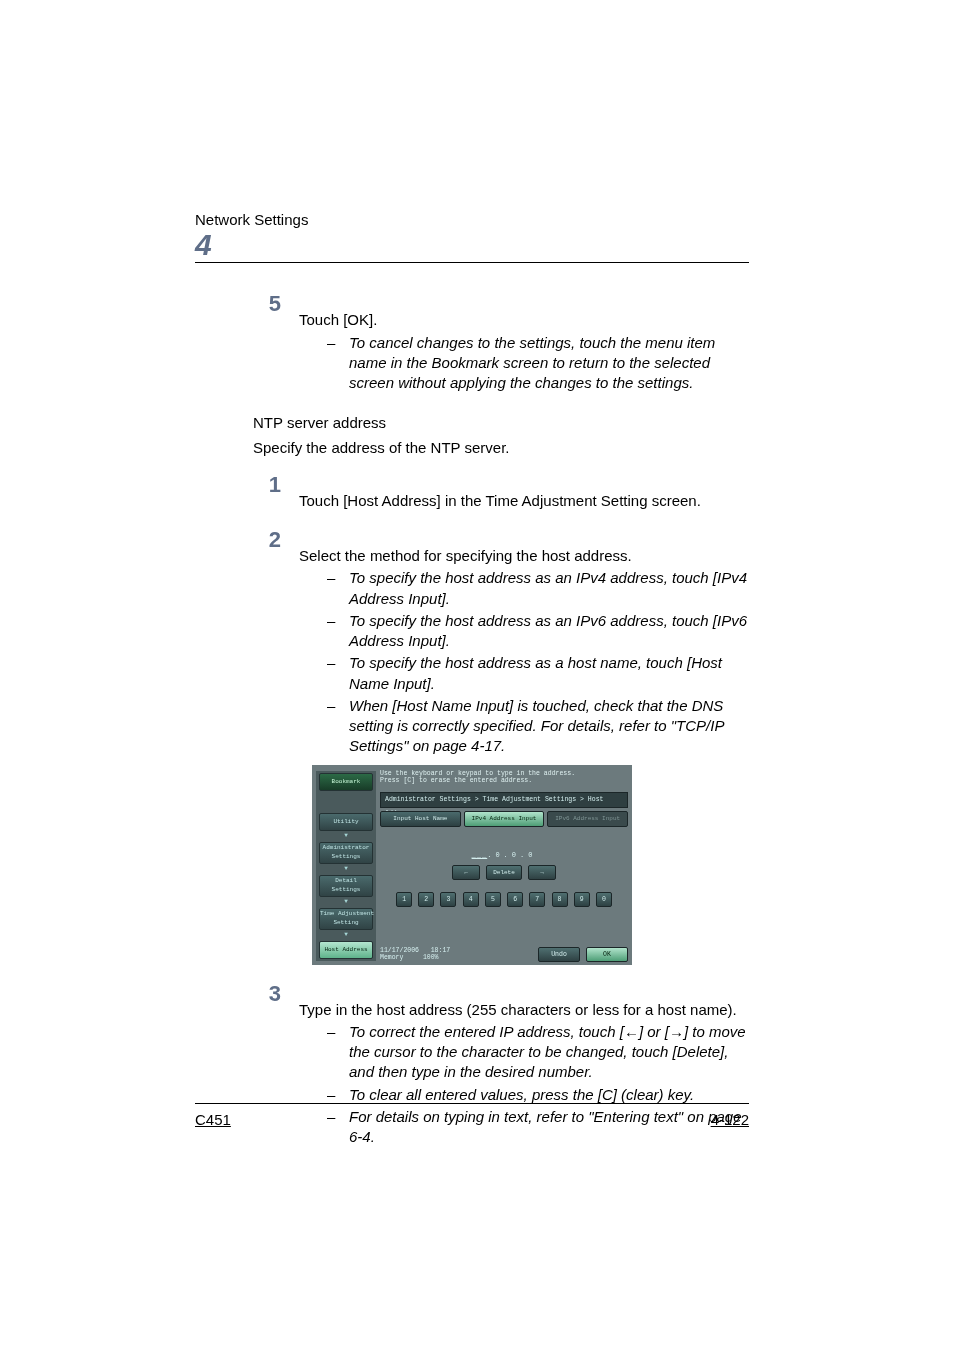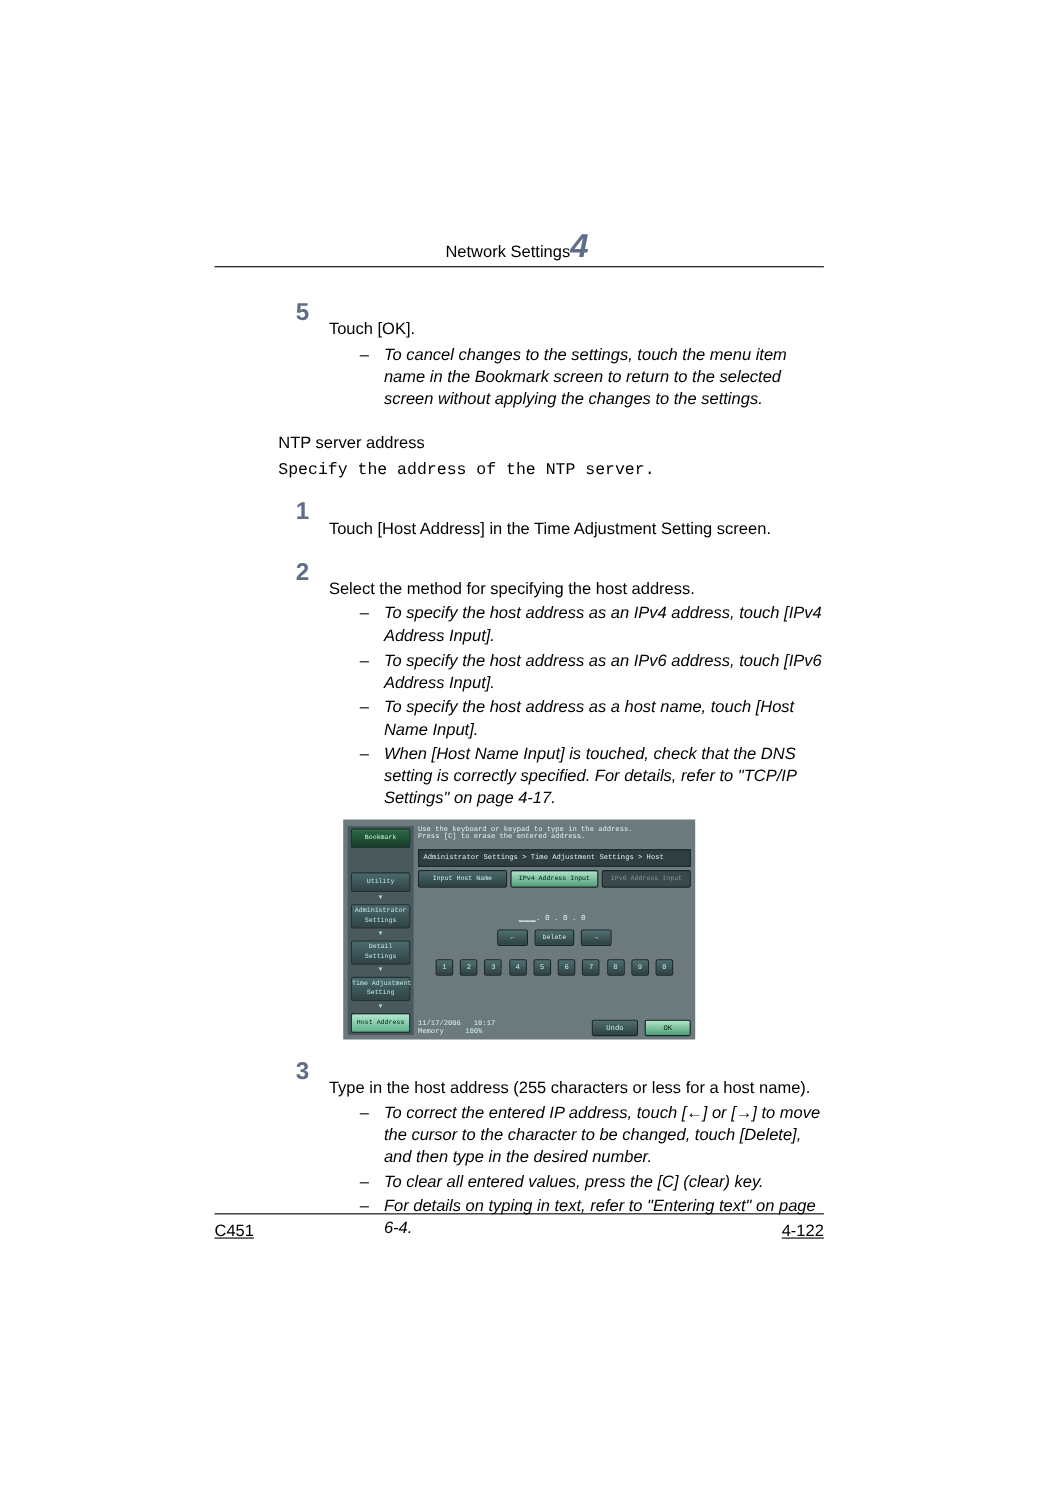--- a/index.html
+++ b/index.html
@@ -14,24 +14,25 @@
   .page {
     width: 954px;
     height: 1350px;
     box-sizing: border-box;
     padding: 210px 205px 0 195px;
     position: relative;
   }
   .header-row {
     display: flex;
     align-items: baseline;
-    justify-content: center;
+    justify-content: flex-end;
     border-bottom: 1.5px solid #000;
     padding-bottom: 2px;
     margin-bottom: 26px;
+    flex-direction: column;
   }
   .header-chapnum {
     font-size: 30px;
     font-weight: bold;
     font-style: italic;
     color: #5f6e88;
     padding-right: 4px;
     line-height: 1;
   }
   .stepnum {
@@ -63,21 +64,20 @@
   .sub .txt {
     flex: 1;
     font-style: italic;
   }
   .section-heading {
     font-weight: normal;
     margin: 18px 0 4px 58px;
   }
   .plain {
     margin: 2px 0 12px 58px;
-    font-family: Liberation Mono, monospace;
   }
   .plain-indent {
     margin: 6px 0 2px 105px;
   }
 
   
   .screenshot {
     width: 320px;
     height: 200px;
     margin: 4px auto 14px auto;

